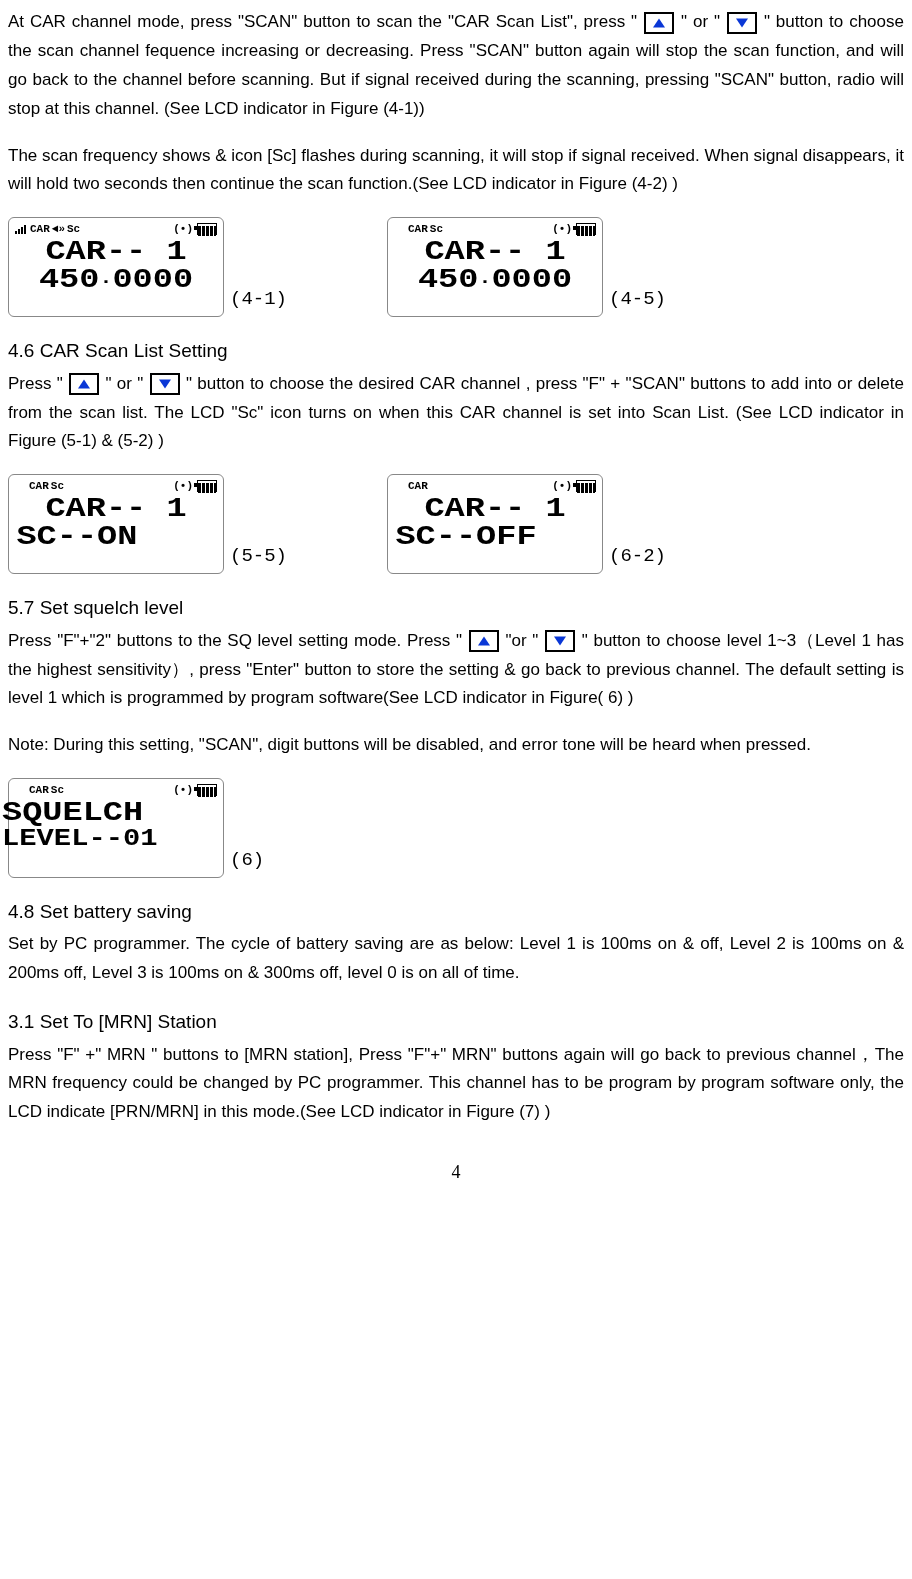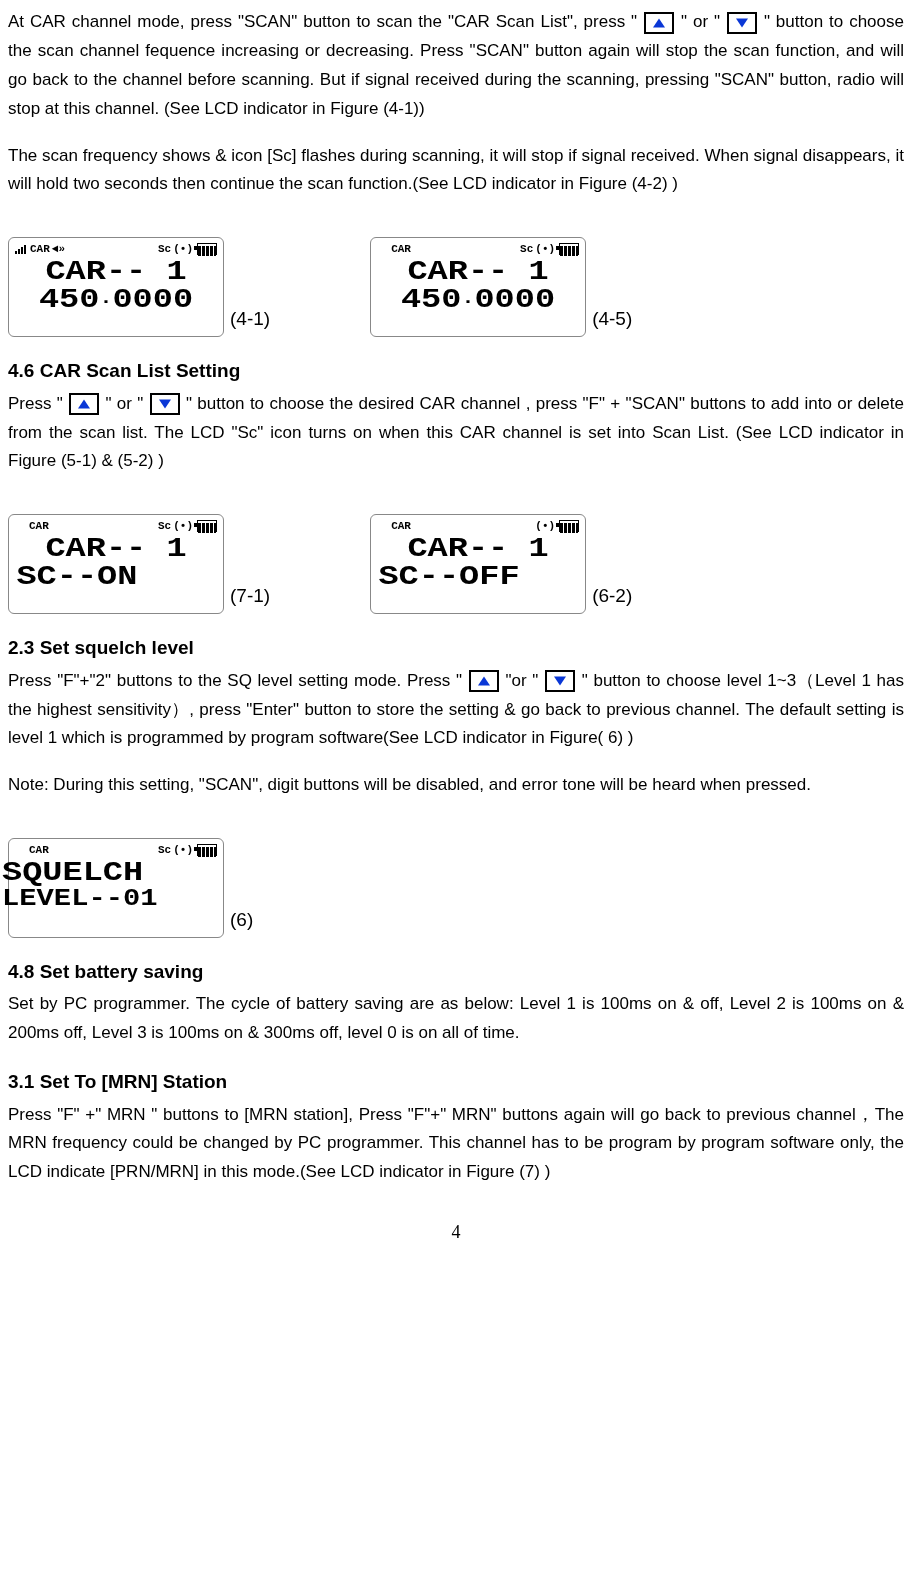--- a/index.html
+++ b/index.html
@@ -7,21 +7,21 @@
     font-size: 17px;
     line-height: 1.7;
     color: #000;
     margin: 0;
     padding: 8px 8px 40px 8px;
     width: 896px;
     text-align: justify;
   }
   .para { margin: 0 0 18px 0; }
   .heading {
-    font-weight: bold;
+    font-weight: normal;
     font-size: 19px;
     margin: 4px 0 2px 0;
   }
   .icon-btn {
     display: inline-block;
     width: 26px;
     height: 18px;
     border: 2px solid #000;
     vertical-align: middle;
     position: relative;
@@ -50,24 +50,23 @@
 
   .fig-row {
     display: flex;
     align-items: flex-end;
     gap: 100px;
     margin: 10px 0 18px 0;
   }
   .fig-wrap {
     display: flex;
     align-items: flex-end;
-    margin-top: 20px;
   }
   .fig-cap {
-    font-family: Liberation Sans, sans-serif;
+    font-family: Liberation Mono, monospace;
     font-size: 19px;
     margin-left: 6px;
     padding-bottom: 2px;
   }
 
   .lcd {
     width: 216px;
     height: 100px;
     border: 1px solid #888;
     border-radius: 6px;
@@ -80,21 +79,21 @@
     position: relative;
   }
   .lcd-top {
     display: flex;
     align-items: center;
     gap: 2px;
     font-size: 11px;
     font-weight: bold;
     height: 14px;
   }
-  .lcd-top .mid { flex: 1; text-align: right; }
+  .lcd-top .mid { flex: 1; text-align: left; }
   .lcd-line1 {
     font-size: 28px;
     font-weight: bold;
     letter-spacing: 0px;
     text-align: center;
     line-height: 1;
     margin-top: 2px;
     transform: scaleX(1.2);
   }
   .lcd-line2 {
@@ -219,40 +218,40 @@
       <div class="lcd-top">
         <span style="width:12px;"></span>
         <span>CAR</span>
         <span class="mid">Sc</span>
         <span class="tx">(•)</span>
         <span class="batt"><span class="batt-fill"></span></span>
       </div>
       <div class="lcd-line1">CAR-- 1</div>
       <div class="lcd-line2" style="text-align:left; padding-left:18px;">SC--ON</div>
     </div>
-    <div class="fig-cap">(7-1)</div>
+    <div class="fig-cap">(5-5)</div>
   </div>
 
   <div class="fig-wrap">
     <div class="lcd">
       <div class="lcd-top">
         <span style="width:12px;"></span>
         <span>CAR</span>
         <span class="mid"></span>
         <span class="tx">(•)</span>
         <span class="batt"><span class="batt-fill"></span></span>
       </div>
       <div class="lcd-line1">CAR-- 1</div>
       <div class="lcd-line2" style="text-align:left; padding-left:18px;">SC--OFF</div>
     </div>
     <div class="fig-cap">(6-2)</div>
   </div>
 </div>
 
-<div class="heading">2.3 Set squelch level</div>
+<div class="heading">5.7 Set squelch level</div>
 <p class="para">
   <span>Press "F"+"2" buttons to the SQ level setting mode. Press "</span>
   <span class="icon-btn icon-up"></span>
   <span> "or "</span>
   <span class="icon-btn icon-down"></span>
   <span>" button to choose level 1~3（Level 1 has the highest sensitivity）, press "Enter" button to store the setting &amp; go back to previous channel. The default setting is level 1 which is programmed by program software(See LCD indicator in Figure( 6) )</span>
 </p>
 <p class="para">Note: During this setting, "SCAN", digit buttons will be disabled, and error tone will be heard when pressed.</p>
 
 <div class="fig-row">

